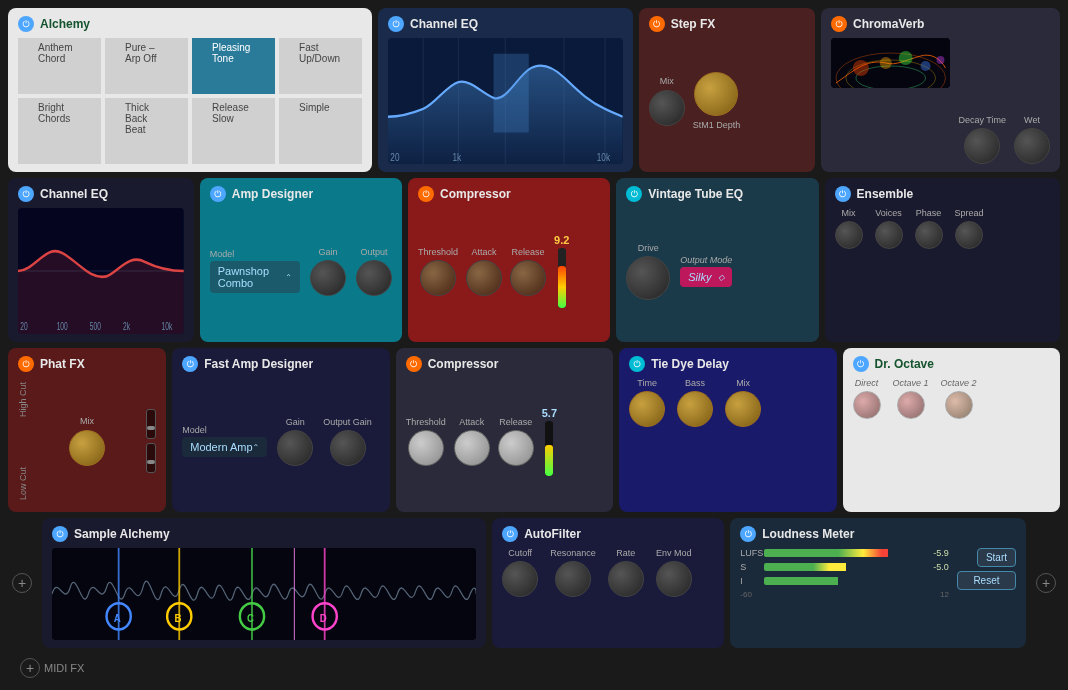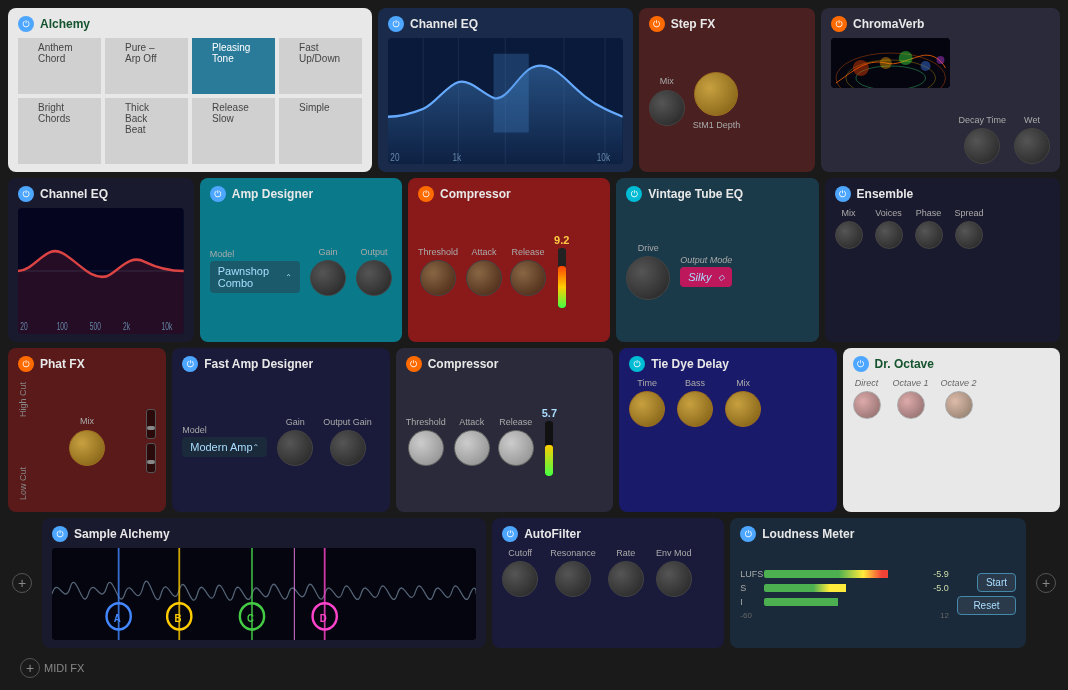--- a/index.html
+++ b/index.html
@@ -710,21 +710,21 @@
           <div class="knob knob-dark knob-md"></div>
         </div>
       </div>
     </div>
 
     <div class="plugin-card card-loudness">
       <div class="card-header">
         <div class="power-btn power-blue">⏻</div>
         <span class="card-title">Loudness Meter</span>
       </div>
-      <div style="display:flex; gap:8px; flex:1; align-items:center;">
+      <div style="display:flex; gap:8px; flex:1; ">
         <div style="flex:1; display:flex; flex-direction:column; gap:4px;">
           <div style="display:flex; align-items:center; gap:4px;">
             <span style="font-size:9px; color:#aaa; width:20px;">LUFS</span>
             <div class="loudness-bar-bg">
               <div class="loudness-fill-lufs"></div>
             </div>
             <span style="font-size:9px; color:#ccddaa;">-5.9</span>
           </div>
           <div style="display:flex; align-items:center; gap:4px;">
             <span style="font-size:9px; color:#aaa; width:20px;">S</span>

